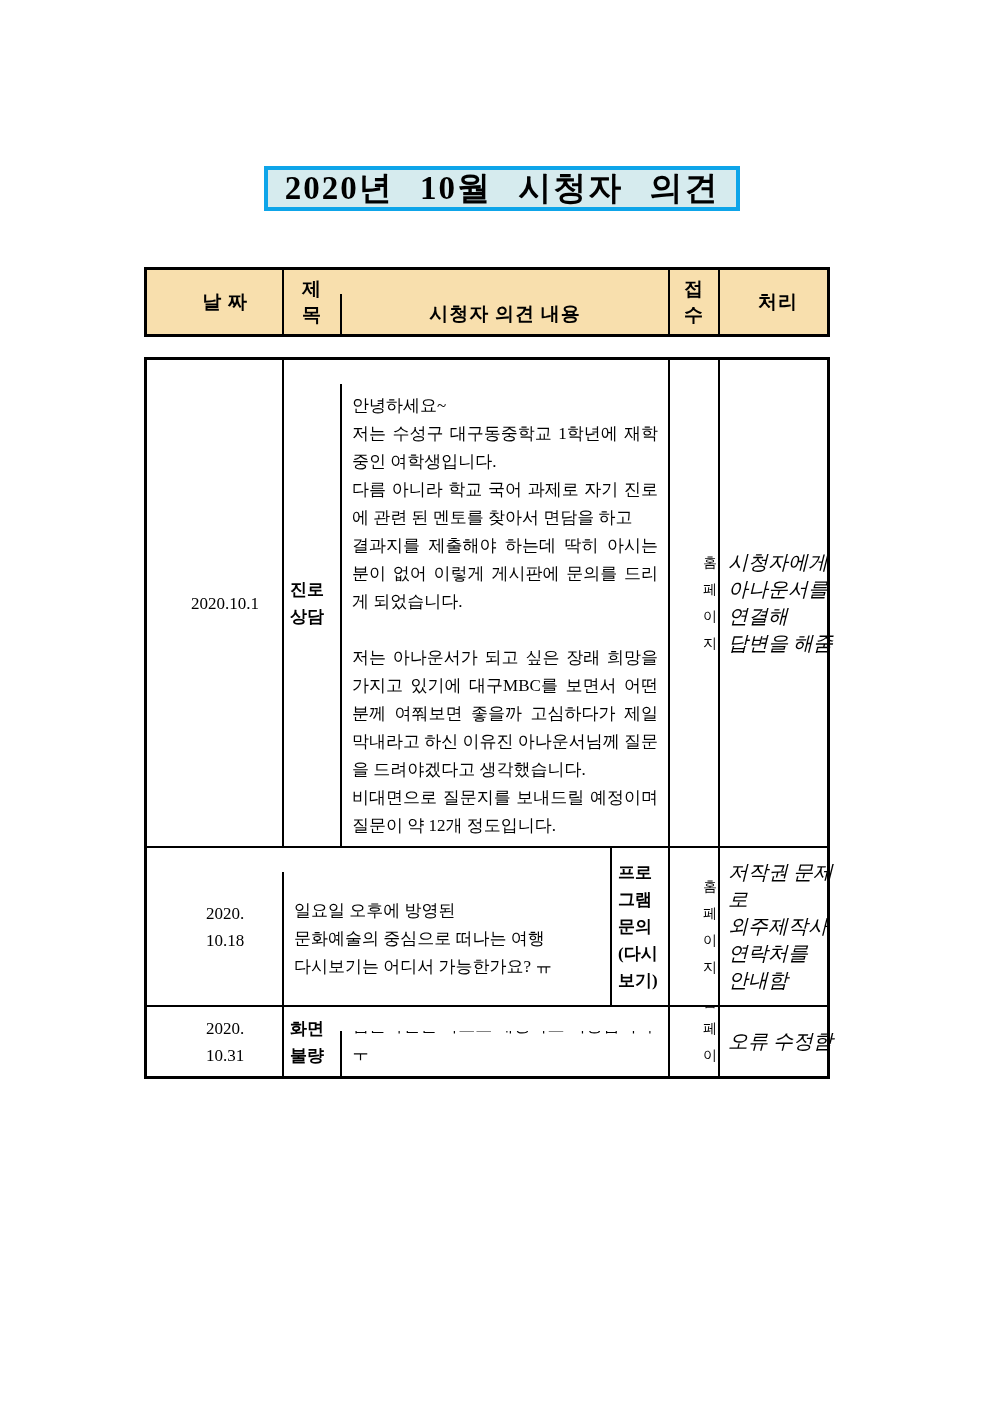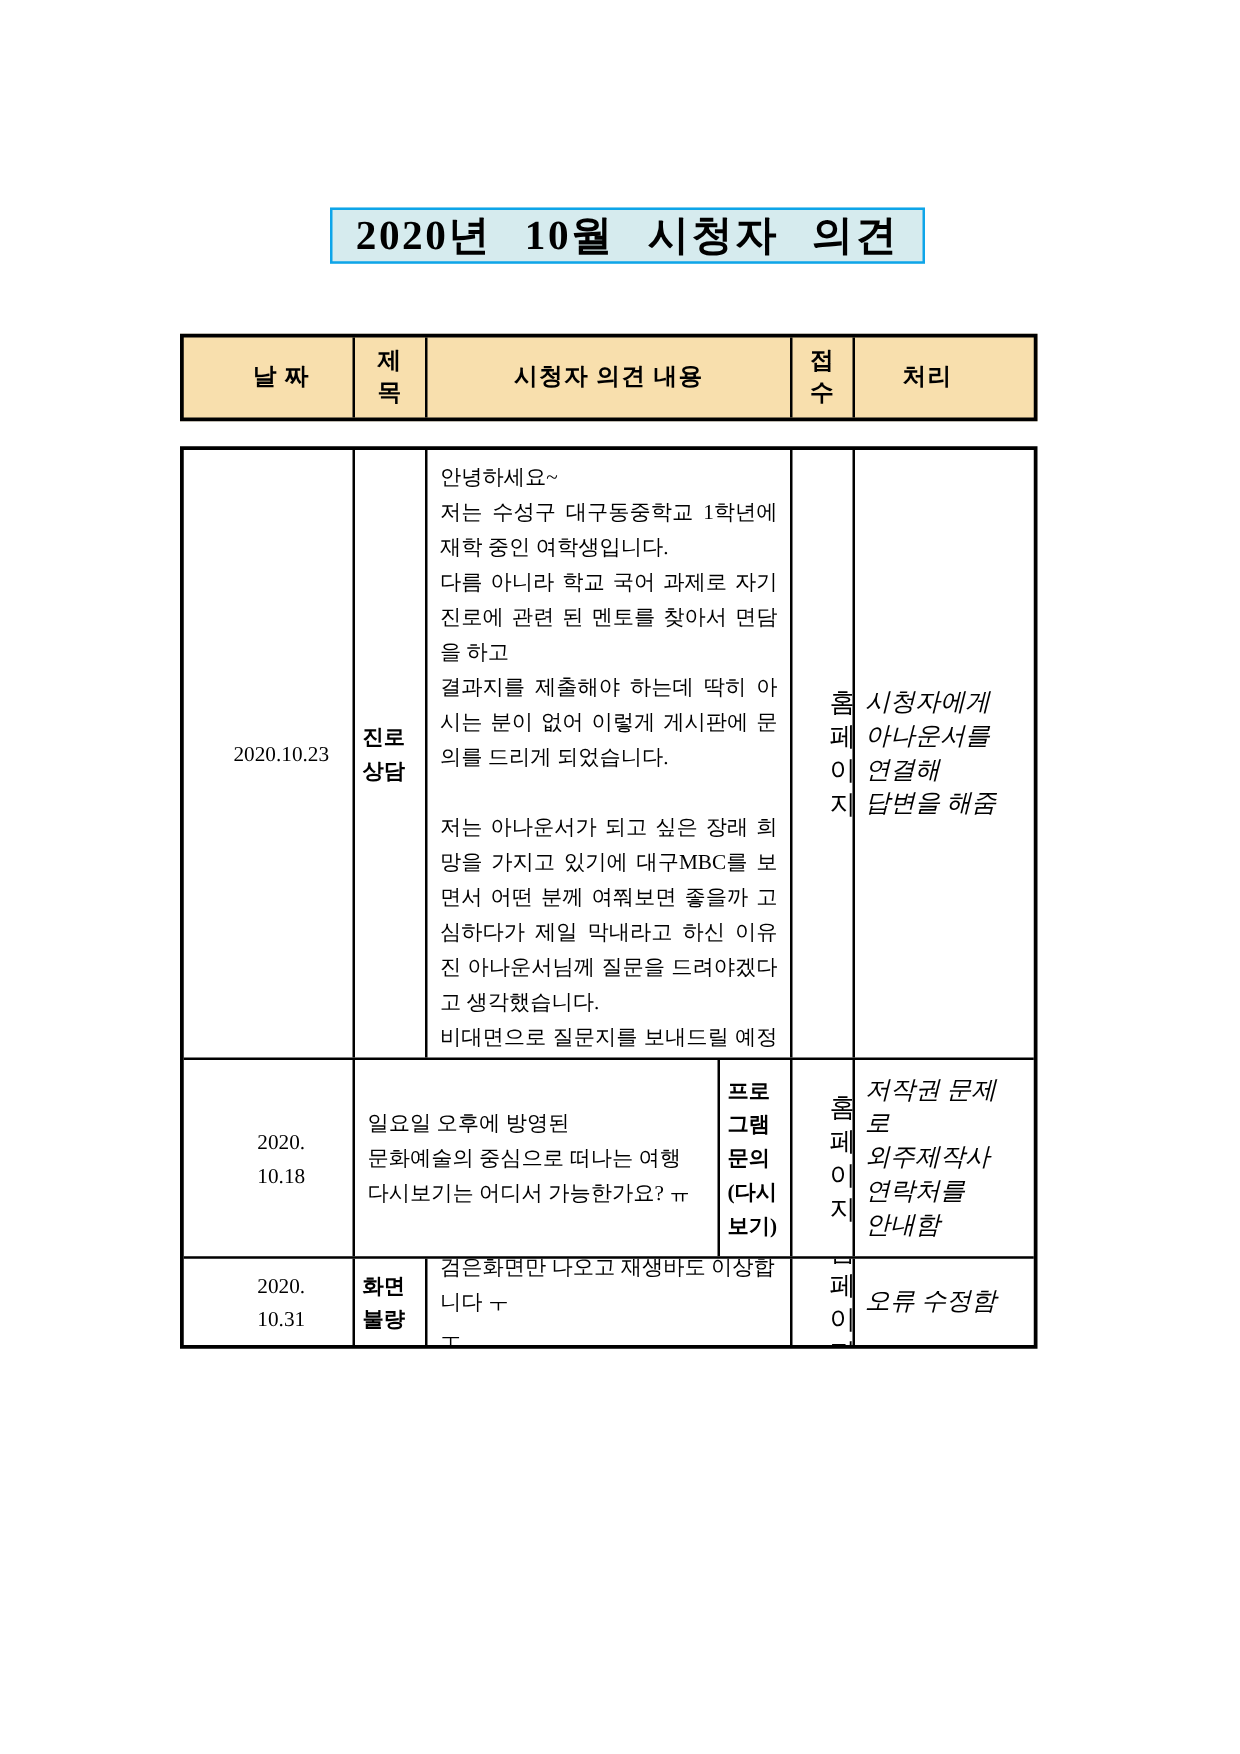--- a/index.html
+++ b/index.html
@@ -15,21 +15,21 @@
     background: #ffffff;
     overflow: hidden;
   }
 
   
   .title-box {
     position: absolute;
     left: 264px; top: 166px;
     width: 476px; height: 45px;
     background: #d6ebee;
-    border: 2px solid #0ea5e9;
+    border: 4px solid #0ea5e9;
     display: flex; align-items: center; justify-content: center;
     font-size: 33px; font-weight: bold;
     letter-spacing: 2px; word-spacing: 16px;
     white-space: nowrap;
   }
 
   
   .tbl {
     position: absolute;
     left: 144px;
@@ -48,21 +48,21 @@
 
   .cell {
     flex: 0 0 auto;
     white-space: pre-line;
     overflow: hidden;
   }
   .cell + .cell { border-left: 2px solid #000; }
 
   .w-date    { width: 114px; margin-left: 21px; }
   .w-title   { width: 58px; font-weight: bold; }
-  .w-content { width: 292px; }
+  .w-content { width: 328px; margin-top: 24px; }
   .w-recv    { width: 50px; }
   .w-proc    { width: 118px; }
 
   .hcell {
     display: flex; align-items: center; justify-content: center;
     text-align: center;
     font-size: 19px; font-weight: bold;
     line-height: 26px; letter-spacing: 1px;
   }
 
@@ -85,21 +85,21 @@
     font-size: 17px; line-height: 28px;
     text-align: justify;
   }
   .c-content.v-center {
     display: flex; align-items: center;
     text-align: left;
   }
   .c-recv {
     display: flex; align-items: center; justify-content: center;
     text-align: center;
-    font-size: 21px; line-height: 27px; padding-left: 32px;
+    font-size: 14px; line-height: 27px; padding-left: 32px;
   }
   .c-proc {
     display: flex; align-items: center;
     padding-left: 8px; padding-right: 0;
     font-size: 20px; line-height: 27px; font-style: italic;
   }
 </style>
 </head>
 <body>
 
@@ -113,21 +113,21 @@
 목</div>
     <div class="cell hcell w-content">시청자 의견 내용</div>
     <div class="cell hcell w-recv">접
 수</div>
     <div class="cell hcell w-proc">처리</div>
   </div>
 
   <div class="tbl body-tbl">
 
     <div class="row r1">
-      <div class="cell c-date w-date">2020.10.23</div>
+      <div class="cell c-date w-date">2020.10.1</div>
       <div class="cell c-title w-title">진로
 상담</div>
       <div class="cell c-content w-content">안녕하세요~
 저는 수성구 대구동중학교 1학년에 재학 중인 여학생입니다.
 다름 아니라 학교 국어 과제로 자기 진로에 관련 된 멘토를 찾아서 면담을 하고
 결과지를 제출해야 하는데 딱히 아시는 분이 없어 이렇게 게시판에 문의를 드리게 되었습니다.
 
 저는 아나운서가 되고 싶은 장래 희망을 가지고 있기에 대구MBC를 보면서 어떤 분께 여쭤보면 좋을까 고심하다가 제일 막내라고 하신 이유진 아나운서님께 질문을 드려야겠다고 생각했습니다.
 비대면으로 질문지를 보내드릴 예정이며 질문이 약 12개 정도입니다.
 꼭 전달될 수 있도록 부탁드리겠습니다~</div>

